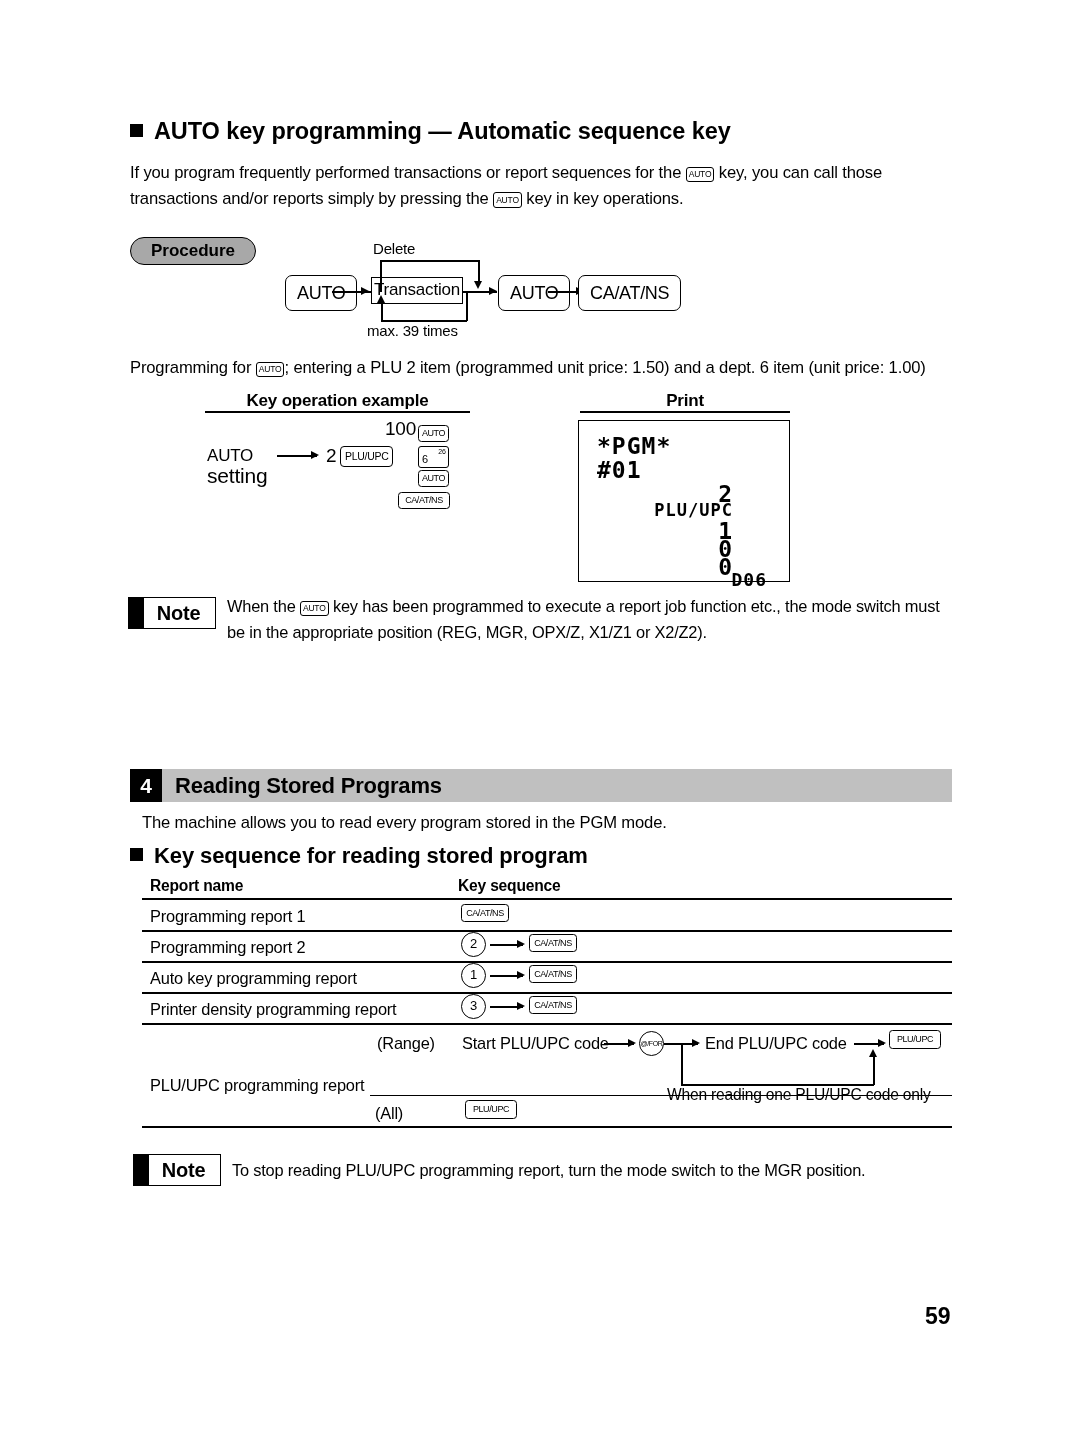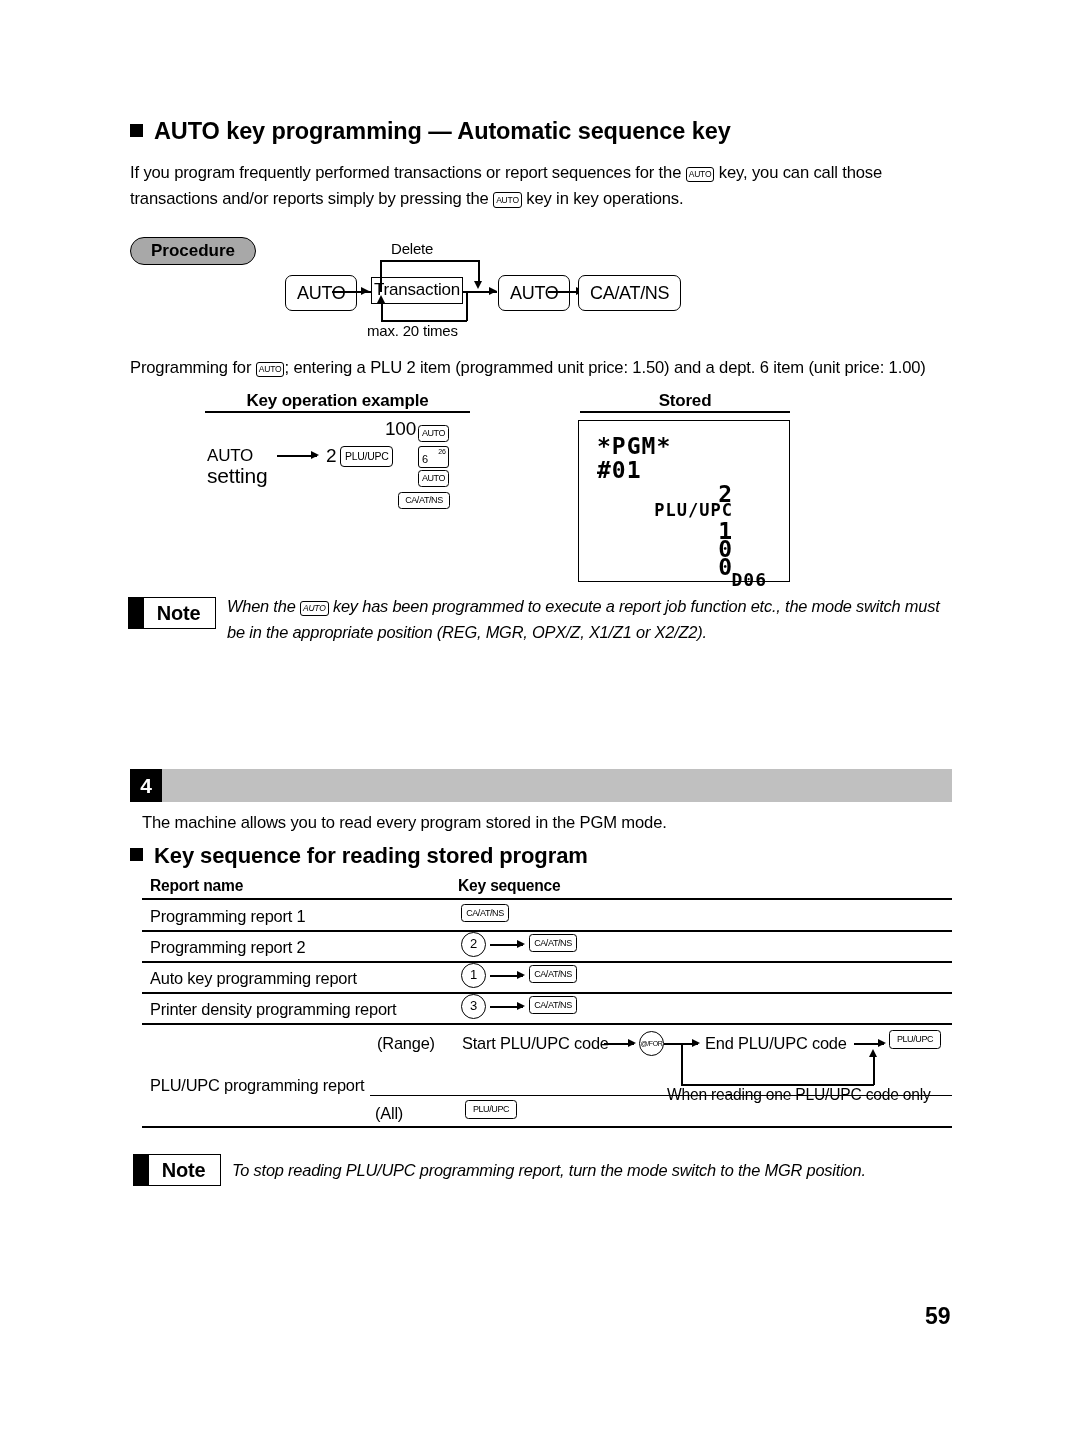--- a/index.html
+++ b/index.html
@@ -46,21 +46,21 @@
     color:#000;font-weight:bold;font-size:17px;text-align:center;box-sizing:border-box;
   }
 
   
   .note-badge{
     position:absolute;border:1.7px solid #000;background:#fff;box-sizing:border-box;
     display:flex;align-items:center;
   }
   .note-badge .blk{width:15px;align-self:stretch;background:#000;}
   .note-badge .lbl{flex:1;text-align:center;font-weight:bold;font-size:20px;letter-spacing:-0.2px;padding-right:2px;}
-  .note-text{position:absolute;font-style:italic;font-size:16.4px;line-height:26px;letter-spacing:-0.2px;}
+  .note-text{position:absolute;font-size:16.4px;line-height:26px;letter-spacing:-0.2px;}
 
   
   .sec-bar{position:absolute;height:33px;background:#c0c0c0;}
   .sec-num{position:absolute;width:32px;height:33px;background:#000;color:#fff;
     font-weight:bold;font-size:21px;text-align:center;line-height:33px;}
   .sec-title{position:absolute;font-weight:bold;font-size:22px;line-height:33px;letter-spacing:-0.2px;}
 
   
   .ln-h{position:absolute;background:#000;height:1.6px;}
   .ln-v{position:absolute;background:#000;width:1.6px;}
@@ -121,48 +121,48 @@
     <div class="ln-h" style="left:332px;top:291px;width:48px;"></div>
 
     <div class="txn-box" style="left:371px;top:277px;width:92px;height:27px;line-height:24px;">Transaction</div>
 
     <div class="arrow-r" style="left:361px;top:286.5px;"></div>
 
     <div class="ln-v" style="left:380px;top:260px;height:32px;"></div>
     <div class="ln-h" style="left:380px;top:260px;width:99px;"></div>
     <div class="ln-v" style="left:478px;top:260px;height:22px;"></div>
     <div class="arrow-d" style="left:474px;top:281px;"></div>
-    <div class="lbl-sm" style="left:391px;top:240px;text-align:right;">Delete</div>
+    <div class="lbl-sm" style="left:373px;top:240px;text-align:right;">Delete</div>
 
     <div class="ln-v" style="left:466px;top:291px;height:30px;"></div>
     <div class="ln-h" style="left:381px;top:320px;width:86px;"></div>
     <div class="ln-v" style="left:381px;top:302px;height:19px;"></div>
     <div class="arrow-u" style="left:377px;top:295px;"></div>
-    <div class="lbl-sm" style="left:367px;top:322px;">max. 20 times</div>
+    <div class="lbl-sm" style="left:367px;top:322px;">max. 39 times</div>
 
     <div class="ln-h" style="left:463px;top:291px;width:34px;"></div>
     <div class="arrow-r" style="left:489px;top:286.5px;"></div>
 
     <div class="key key-big" style="position:absolute;left:498px;top:275px;">AUTO</div>
 
     <div class="ln-h" style="left:548px;top:291px;width:36px;"></div>
     <div class="arrow-r" style="left:576px;top:286.5px;"></div>
 
     <div class="key key-big" style="position:absolute;left:578px;top:275px;">CA/AT/NS</div>
   </div>
 
   <p class="body" style="left:130px;top:355px;width:850px;">
     <span>Programming for</span>
     <span class="key key-inline">AUTO</span><span>; entering a PLU 2 item (programmed unit price: 1.50) and a dept. 6 item (unit price: 1.00)</span>
   </p>
 
   <div class="colhead" style="left:205px;top:391px;width:265px;">Key operation example</div>
   <div class="colrule" style="left:205px;top:411px;width:265px;"></div>
 
-  <div class="colhead" style="left:580px;top:391px;width:210px;">Stored</div>
+  <div class="colhead" style="left:580px;top:391px;width:210px;">Print</div>
   <div class="colrule" style="left:580px;top:411px;width:210px;"></div>
 
   <div>
     <div class="cell" style="left:207px;top:446px;font-size:17px;">AUTO</div>
     <div class="cell" style="left:207px;top:464px;font-size:21px;">setting</div>
 
     <div class="ln-h" style="left:277px;top:455px;width:40px;"></div>
     <div class="arrow-r" style="left:311px;top:450.5px;"></div>
 
     <div class="cell" style="left:326px;top:445px;font-size:19px;">2</div>
@@ -201,20 +201,21 @@
   </div>
   <div class="note-text" style="left:227px;top:593px;width:715px;">
     <span>When the</span>
     <span class="key key-inline">AUTO</span>
     <span>key has been programmed to execute a report job function etc., the mode switch</span>
     <span>must be in the appropriate position (REG, MGR, OPX/Z, X1/Z1 or X2/Z2).</span>
   </div>
 
   <div class="sec-bar" style="left:130px;top:769px;width:822px;"></div>
   <div class="sec-num" style="left:130px;top:769px;">4</div>
+  <div class="sec-title" style="left:175px;top:769px;">Reading Stored Programs</div>
 
   <p class="body" style="left:130px;top:810px;width:830px;margin-left:12px;">The machine allows you to read every program stored in the PGM mode.</p>
 
   <h2 class="hd" style="left:130px;top:843px;font-size:22px;">
     <span class="bullet-sq"></span><span>Key sequence for reading stored program</span>
   </h2>
 
   <div>
 
     <div class="cell hdr" style="left:150px;top:877px;">Report name</div>

